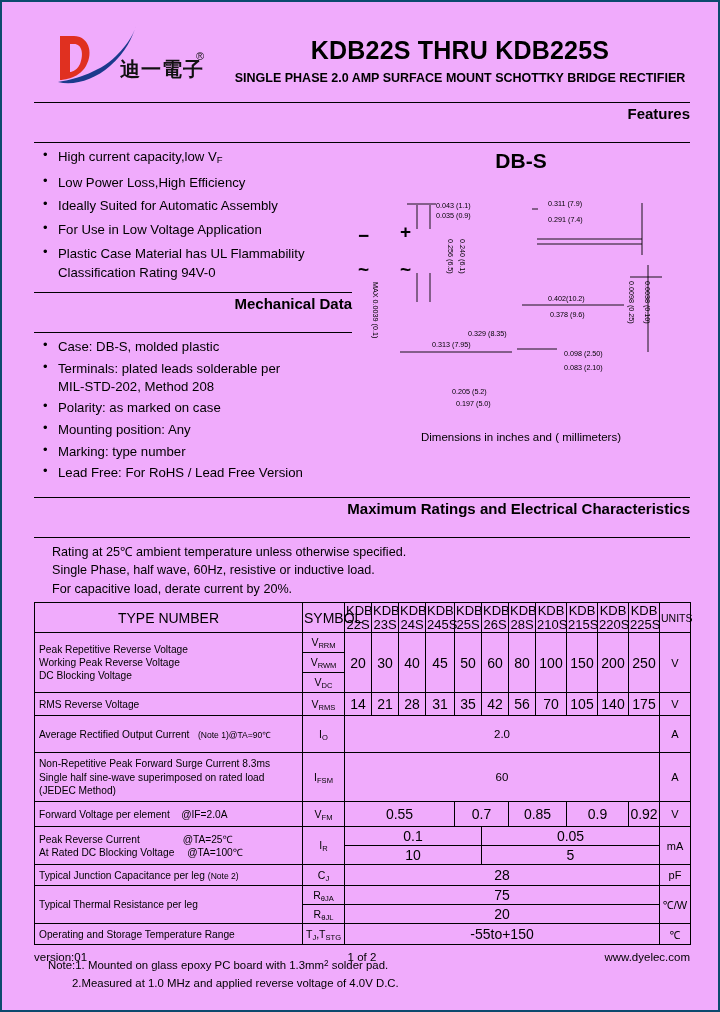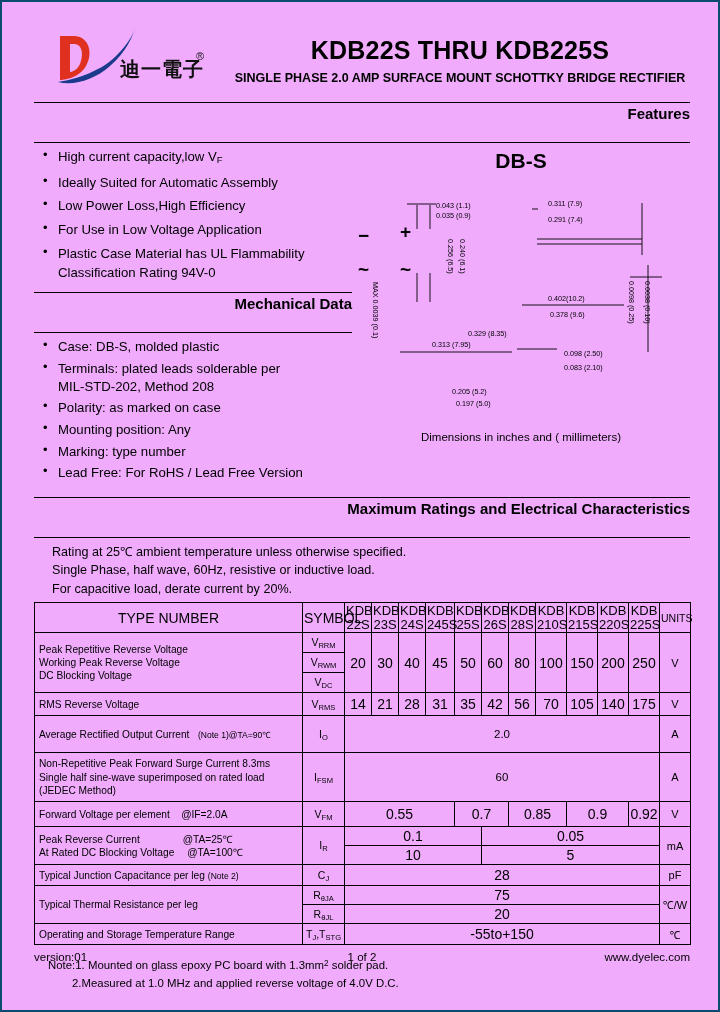--- a/index.html
+++ b/index.html
@@ -126,22 +126,22 @@
 
     <div class="sec-head">Features</div>
 
     <div class="body-cols">
 
       <div class="col-left">
         <ul class="feat">
           <li>
             <span>High current capacity,low V</span><span class="sub">F</span>
           </li>
+          <li>Low Power Loss,High Efficiency</li>
           <li>Ideally Suited for Automatic Assembly</li>
-          <li>Low Power Loss,High Efficiency</li>
           <li>For Use in Low Voltage Application</li>
           <li>Plastic Case Material has UL Flammability</li>
           <li class="cont">Classification Rating 94V-0</li>
         </ul>
 
         <div class="sec-head mech-head">Mechanical Data</div>
 
         <ul class="feat mech">
           <li>Case: DB-S,  molded plastic</li>
           <li>Terminals: plated leads solderable per</li>

